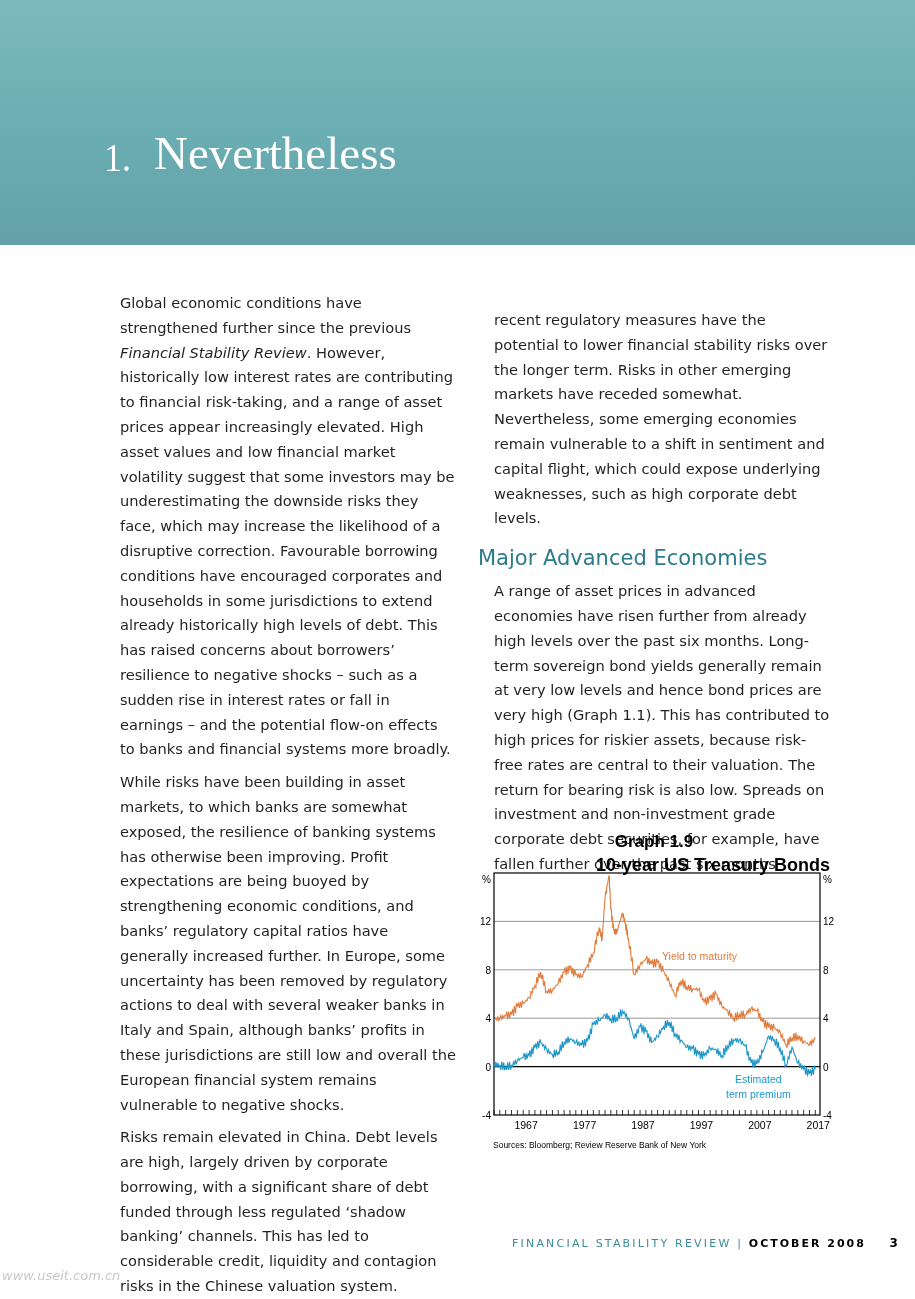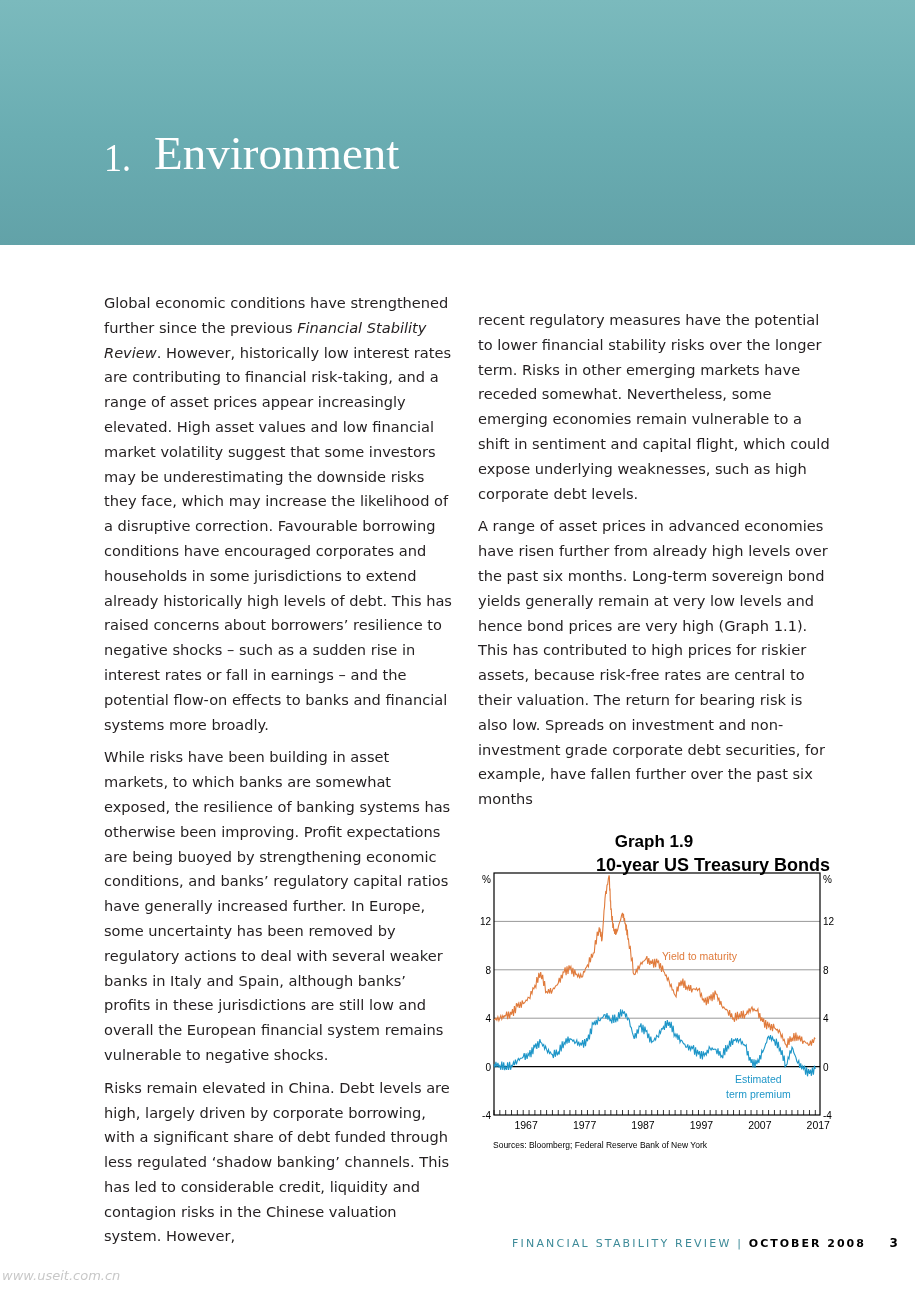--- a/index.html
+++ b/index.html
@@ -1,51 +1,52 @@
 <!DOCTYPE html>
 <html><head>
 <meta charset="utf-8">
 <style>
   html,body{margin:0;padding:0;}
   body{width:915px;height:1299px;position:relative;background:#fff;overflow:hidden;font-family:"DejaVu Sans","Liberation Sans",sans-serif;color:#231f20;}
   .banner{position:absolute;left:0;top:0;width:915px;height:245px;background:linear-gradient(180deg,#7bbabd 0%,#6aadb2 55%,#62a2a8 100%);}
   .title-num{position:absolute;left:104px;top:134px;font-family:"Liberation Serif","DejaVu Serif",serif;font-size:40px;color:#fff;transform:scaleX(0.9);transform-origin:left top;}
   .title{position:absolute;left:154px;top:128px;font-family:"Liberation Serif","DejaVu Serif",serif;font-size:47px;line-height:51px;color:#fff;}
   .col{position:absolute;font-size:14.6px;line-height:24.8px;color:#231f20;}
-  .col p{margin:0 0 8px 0;}
+  .col p{margin:0 0 8px 16px;}
   .col-left{left:104px;top:291px;width:352px;}
   .col-right{left:478px;top:308px;width:352px;}
   .h2{font-size:21px;color:#2a7b8c;margin:12px 0 6px 0;line-height:30px;}
   .footer{position:absolute;left:512px;top:1236px;font-size:11px;letter-spacing:2.2px;color:#3d8a98;white-space:nowrap;}
   .footer b{color:#000;letter-spacing:2px;}
   .footer .pg{margin-left:18px;color:#000;font-weight:bold;font-size:12px;}
   .watermark{position:absolute;left:2px;top:1268px;font-size:13px;color:#c8c8c8;font-style:italic;}
   .chart-title{position:absolute;left:478px;top:832px;width:352px;text-align:center;font-family:"Liberation Sans",sans-serif;font-weight:bold;font-size:17px;color:#000;}
   .chart-sub{position:absolute;left:478px;top:855px;width:352px;text-align:right;font-family:"Liberation Sans",sans-serif;font-weight:bold;font-size:18px;color:#000;}
   .chart-svg{position:absolute;left:470px;top:868px;}
   .src{position:absolute;left:493px;top:1140px;font-family:"Liberation Sans",sans-serif;font-size:8.5px;color:#000;}
 </style>
 </head>
 <body>
 
 <div class="banner">
   <div class="title-num">1.</div>
   <div class="title">
-    <div>Environment</div>
+    <div>Nevertheless</div>
   </div>
 </div>
 
 <div class="col col-left">
   <p><span>Global economic conditions have strengthened further since the previous </span><i>Financial Stability Review</i><span>. However, historically low interest rates are contributing to financial risk-taking, and a range of asset prices appear increasingly elevated. High asset values and low financial market volatility suggest that some investors may be underestimating the downside risks they face, which may increase the likelihood of a disruptive correction. Favourable borrowing conditions have encouraged corporates and households in some jurisdictions to extend already historically high levels of debt. This has raised concerns about borrowers’ resilience to negative shocks – such as a sudden rise in interest rates or fall in earnings – and the potential flow-on effects to banks and financial systems more broadly.</span></p>
   <p>While risks have been building in asset markets, to which banks are somewhat exposed, the resilience of banking systems has otherwise been improving. Profit expectations are being buoyed by strengthening economic conditions, and banks’ regulatory capital ratios have generally increased further. In Europe, some uncertainty has been removed by regulatory actions to deal with several weaker banks in Italy and Spain, although banks’ profits in these jurisdictions are still low and overall the European financial system remains vulnerable to negative shocks.</p>
   <p>Risks remain elevated in China. Debt levels are high, largely driven by corporate borrowing, with a significant share of debt funded through less regulated ‘shadow banking’ channels. This has led to considerable credit, liquidity and contagion risks in the Chinese valuation system. However,</p>
 </div>
 
 <div class="col col-right">
   <p>recent regulatory measures have the potential to lower financial stability risks over the longer term. Risks in other emerging markets have receded somewhat. Nevertheless, some emerging economies remain vulnerable to a shift in sentiment and capital flight, which could expose underlying weaknesses, such as high corporate debt levels.</p>
+  <div class="h2">Major Advanced Economies</div>
   <p>A range of asset prices in advanced economies have risen further from already high levels over the past six months. Long-term sovereign bond yields generally remain at very low levels and hence bond prices are very high (Graph 1.1). This has contributed to high prices for riskier assets, because risk-free rates are central to their valuation. The return for bearing risk is also low. Spreads on investment and non-investment grade corporate debt securities, for example, have fallen further over the past six months</p>
 </div>
 
 <div class="chart-title">Graph 1.9</div>
 <div class="chart-sub">10-year US Treasury Bonds</div>
 
 <svg class="chart-svg" id="chart" width="375" height="272" xmlns="http://www.w3.org/2000/svg">
     <line x1="24" x2="350" y1="198.6" y2="198.6" stroke="#000" stroke-width="1.2"></line>
     <text x="21" y="202.6" text-anchor="end" font-size="10" font-family="Liberation Sans, sans-serif">0</text>
     <text x="353" y="202.6" font-size="10" font-family="Liberation Sans, sans-serif">0</text>
@@ -125,21 +126,21 @@
     <text x="231.40143369175644" y="261" text-anchor="middle" font-size="10.5" font-family="Liberation Sans, sans-serif">1997</text>
     <text x="289.82437275985683" y="261" text-anchor="middle" font-size="10.5" font-family="Liberation Sans, sans-serif">2007</text>
     <text x="348.2473118279572" y="261" text-anchor="middle" font-size="10.5" font-family="Liberation Sans, sans-serif">2017</text>
     <polyline points="24.0,151.4 25.0,151.7 25.9,150.1 26.9,152.2 27.9,148.8 28.9,152.6 29.8,150.2 30.8,147.6 31.8,151.2 32.8,147.6 33.7,149.6 34.7,147.7 35.7,147.8 36.7,143.6 37.6,151.2 38.6,143.6 39.6,150.3 40.6,143.8 41.5,146.6 42.5,141.1 43.5,147.9 44.4,138.1 45.4,145.2 46.4,135.3 47.4,138.1 48.3,135.4 49.3,140.0 50.3,133.8 51.3,139.8 52.2,132.5 53.2,135.7 54.2,135.0 55.2,133.8 56.1,132.1 57.1,132.7 58.1,129.2 59.1,129.6 60.0,130.5 61.0,123.1 62.0,125.7 62.9,119.8 63.9,120.8 64.9,117.5 65.9,119.5 66.8,109.0 67.8,114.8 68.8,104.9 69.8,110.0 70.7,104.2 71.7,111.1 72.7,106.8 73.7,118.0 74.6,113.0 75.6,124.6 76.6,123.6 77.6,125.0 78.5,121.1 79.5,125.4 80.5,120.0 81.4,125.7 82.4,122.4 83.4,120.0 84.4,120.6 85.3,118.5 86.3,117.3 87.3,117.0 88.3,115.1 89.2,109.9 90.2,114.6 91.2,106.9 92.2,110.3 93.1,104.0 94.1,104.2 95.1,99.4 96.1,107.2 97.0,98.2 98.0,105.9 99.0,97.3 99.9,100.6 100.9,98.4 101.9,106.1 102.9,99.9 103.8,108.6 104.8,101.5 105.8,106.6 106.8,106.2 107.7,108.8 108.7,106.1 109.7,110.4 110.7,106.1 111.6,109.1 112.6,108.9 113.6,103.6 114.6,104.0 115.5,100.4 116.5,99.1 117.5,97.0 118.5,98.8 119.4,89.3 120.4,94.3 121.4,85.9 122.3,89.6 123.3,84.9 124.3,84.8 125.3,72.2 126.2,76.4 127.2,63.7 128.2,67.8 129.2,59.4 129.6,64.1 130.1,60.5 130.6,68.8 131.1,63.9 131.6,73.3 132.1,71.6 132.6,64.8 133.1,57.3 133.5,52.0 134.0,42.7 134.5,39.1 135.0,30.4 135.7,24.0 136.4,24.9 137.0,17.1 137.7,16.4 138.4,10.3 139.1,7.4 139.4,9.0 139.7,22.7 140.0,20.6 140.3,33.6 140.6,32.4 140.8,41.3 141.3,41.1 141.8,52.6 142.3,48.0 142.8,60.0 143.3,55.2 143.8,63.1 144.3,61.3 144.7,65.9 145.2,60.9 145.7,67.0 146.2,60.7 146.7,64.3 147.7,61.8 148.6,57.6 149.6,54.4 150.6,52.0 151.6,47.1 152.5,44.9 153.0,49.9 153.5,45.7 154.0,52.9 154.5,50.1 155.0,55.7 155.5,55.8 155.9,62.5 156.4,56.5 156.9,67.2 157.4,61.6 157.9,71.6 158.4,70.3 159.3,79.9 160.3,78.7 161.3,92.4 162.3,90.5 163.2,104.8 164.2,106.6 165.2,106.3 166.2,101.7 167.1,103.9 168.1,97.7 169.1,101.4 170.1,97.0 171.0,94.4 172.0,96.0 173.0,93.3 174.0,93.1 174.9,92.2 175.9,90.9 176.9,88.1 177.8,95.9 178.8,90.2 179.8,96.9 180.8,92.6 181.7,95.8 182.7,91.3 183.7,99.6 184.7,90.9 185.6,99.1 186.6,90.7 187.6,94.5 188.6,93.0 189.5,100.6 190.5,95.2 191.5,104.0 192.5,97.6 193.4,103.0 194.4,104.4 195.4,107.6 196.3,107.1 197.3,112.1 198.3,109.9 199.3,113.9 200.2,118.4 201.2,116.5 202.2,122.0 203.2,121.8 204.1,125.5 205.1,127.2 206.1,128.8 207.1,118.6 208.0,123.5 209.0,114.2 210.0,118.1 211.0,112.7 211.9,117.7 212.9,110.6 213.9,119.9 214.8,112.5 215.8,121.9 216.8,118.7 217.8,121.5 218.7,116.8 219.7,123.0 220.7,117.0 221.7,124.4 222.6,121.2 223.6,120.8 224.6,121.0 225.6,121.7 226.5,120.1 227.5,122.6 228.5,121.2 229.5,120.5 230.4,128.1 231.4,125.7 232.4,131.8 233.3,131.0 234.3,134.5 235.3,129.7 236.3,137.3 237.2,128.7 238.2,135.8 239.2,127.9 240.2,130.8 241.1,126.3 242.1,133.1 243.1,124.4 244.1,131.8 245.0,122.6 246.0,126.0 247.0,126.4 248.0,132.1 248.9,129.6 249.9,136.9 250.9,133.0 251.8,138.1 252.8,140.0 253.8,139.0 254.8,140.7 255.7,141.6 256.7,141.4 257.7,142.9 258.7,147.6 259.6,142.2 260.6,149.4 261.6,145.4 262.6,151.0 263.5,150.2 264.5,153.8 265.5,144.8 266.5,152.5 267.4,143.7 268.4,151.1 269.4,146.6 270.4,149.8 271.3,143.1 272.3,150.3 273.3,142.6 274.2,150.7 275.2,146.6 276.2,146.4 277.2,143.2 278.1,145.3 279.1,140.4 280.1,144.1 281.1,140.5 282.0,139.0 283.0,142.8 284.0,140.7 285.0,142.7 285.9,142.4 286.9,142.9 287.9,140.9 288.9,150.2 289.8,145.0 290.8,153.2 291.8,149.3 292.7,153.8 293.7,150.5 294.7,159.7 295.7,152.0 296.6,161.3 297.6,153.7 298.6,158.7 299.6,156.2 300.5,162.1 301.5,156.0 302.5,163.1 303.5,155.9 304.4,159.9 305.4,160.6 306.4,162.0 307.4,161.3 308.3,164.5 309.3,162.1 310.3,164.7 311.2,169.3 312.2,166.6 313.2,172.5 314.2,171.4 315.1,175.7 316.1,176.8 317.1,179.7 318.1,170.4 319.0,177.0 320.0,168.4 321.0,174.0 322.0,169.6 322.9,173.2 323.9,165.1 324.9,173.1 325.9,164.5 326.8,172.8 327.8,168.3 328.8,171.2 329.7,167.6 330.7,173.5 331.7,168.5 332.7,175.8 333.6,173.2 334.6,173.1 335.6,174.7 336.6,175.2 337.5,175.0 338.5,177.3 339.5,176.8 340.5,172.7 341.4,177.6 342.4,171.3 343.4,174.9 344.4,170.1 345.3,170.8" fill="none" stroke="#e07b3c" stroke-width="1.1"></polyline>
     <polyline points="24.0,196.2 25.0,199.5 25.9,193.8 26.9,199.2 27.9,195.0 28.9,198.8 29.8,197.4 30.8,201.8 31.8,193.6 32.8,202.0 33.7,194.3 34.7,202.1 35.7,198.6 36.7,201.9 37.6,194.4 38.6,202.0 39.6,193.7 40.6,201.8 41.5,197.4 42.5,197.9 43.5,194.0 44.4,197.2 45.4,191.6 46.4,196.3 47.4,192.6 48.3,190.5 49.3,192.3 50.3,190.2 51.3,190.2 52.2,189.9 53.2,188.9 54.2,185.1 55.2,191.8 56.1,185.3 57.1,190.8 58.1,185.6 59.1,187.7 60.0,182.1 61.0,189.1 62.0,179.3 62.9,186.2 63.9,176.7 64.9,179.2 65.9,175.4 66.8,181.0 67.8,173.2 68.8,179.8 69.8,171.2 70.7,174.4 71.7,175.0 72.7,177.8 73.7,176.6 74.6,181.1 75.6,178.2 76.6,181.7 77.6,184.6 78.5,181.5 79.5,185.4 80.5,184.0 81.4,186.1 82.4,186.5 83.4,190.0 84.4,181.9 85.3,188.8 86.3,181.7 87.3,187.4 88.3,184.1 89.2,186.5 90.2,176.7 91.2,183.5 92.2,173.4 93.1,180.2 94.1,174.4 95.1,176.2 96.1,170.4 97.0,175.7 98.0,168.6 99.0,175.0 99.9,170.8 100.9,171.1 101.9,171.7 102.9,173.3 103.8,172.0 104.8,175.4 105.8,174.4 106.8,172.0 107.7,177.6 108.7,173.6 109.7,177.6 110.7,175.2 111.6,176.8 112.6,172.1 113.6,179.7 114.6,171.1 115.5,178.1 116.5,170.3 117.5,173.2 118.5,166.6 119.4,171.5 120.4,160.6 121.4,166.1 122.3,154.8 123.3,156.3 124.3,153.9 125.3,157.2 126.2,151.9 127.2,156.7 128.2,150.0 129.2,152.6 130.1,152.6 131.1,150.0 132.1,149.7 133.1,148.9 134.0,146.8 135.0,146.6 136.0,150.7 137.0,145.1 137.9,151.7 138.9,147.5 139.9,152.5 140.8,151.4 141.8,155.4 142.8,146.8 143.8,154.9 144.7,146.6 145.7,154.3 146.7,150.2 147.7,152.3 148.6,144.2 149.6,150.4 150.6,141.4 151.6,148.3 152.5,142.9 153.5,145.1 154.5,143.9 155.5,148.4 156.4,145.5 157.4,151.6 158.4,150.2 159.3,151.8 160.3,158.4 161.3,159.6 162.3,164.4 163.2,167.3 164.2,170.8 165.2,165.0 166.2,170.3 167.1,161.4 168.1,165.7 169.1,158.1 170.1,158.7 171.0,155.3 172.0,164.5 173.0,156.9 174.0,166.1 174.9,158.6 175.9,163.5 176.9,162.6 177.8,170.2 178.8,165.6 179.8,174.4 180.8,168.7 181.7,174.4 182.7,173.2 183.7,173.0 184.7,170.3 185.6,171.9 186.6,167.4 187.6,168.3 188.6,169.2 189.5,163.0 190.5,165.2 191.5,160.7 192.5,161.1 193.4,158.7 194.4,161.9 195.4,153.1 196.3,160.0 197.3,152.0 198.3,157.8 199.3,153.8 200.2,159.8 201.2,153.8 202.2,164.1 203.2,157.7 204.1,168.1 205.1,165.9 206.1,169.0 207.1,165.5 208.0,171.8 209.0,166.8 210.0,174.4 211.0,172.0 211.9,172.6 212.9,174.6 213.9,175.9 214.8,176.1 215.8,179.2 216.8,179.2 217.8,176.4 218.7,182.4 219.7,177.5 220.7,182.0 221.7,178.7 222.6,180.4 223.6,177.2 224.6,186.6 225.6,179.4 226.5,188.4 227.5,181.8 228.5,186.5 229.5,183.2 230.4,190.7 231.4,183.1 232.4,191.4 233.3,183.3 234.3,187.7 235.3,185.1 236.3,187.1 237.2,181.9 238.2,185.4 239.2,178.7 240.2,180.4 241.1,182.1 242.1,179.9 243.1,181.6 244.1,181.2 245.0,181.1 246.0,181.7 247.0,186.2 248.0,180.4 248.9,187.7 249.9,183.0 250.9,189.0 251.8,187.7 252.8,190.3 253.8,180.2 254.8,187.1 255.7,177.1 256.7,183.6 257.7,178.0 258.7,180.1 259.6,172.7 260.6,178.6 261.6,170.2 262.6,177.0 263.5,172.0 264.5,172.6 265.5,170.9 266.5,173.5 267.4,170.1 268.4,174.3 269.4,172.0 270.4,170.9 271.3,175.7 272.3,173.7 273.3,176.9 274.2,176.6 275.2,178.0 276.2,176.9 277.2,187.4 278.1,183.0 279.1,192.6 280.1,189.2 281.1,195.0 282.0,191.1 283.0,199.5 284.0,191.4 285.0,200.0 285.9,191.8 286.9,196.2 287.9,191.7 288.9,194.9 289.8,187.0 290.8,191.5 291.8,182.4 292.7,184.1 293.7,181.7 294.7,179.1 295.7,175.5 296.6,174.7 297.6,169.4 298.6,168.3 299.6,171.7 300.5,167.1 301.5,172.2 302.5,169.1 303.5,172.6 304.4,172.0 305.4,177.6 306.4,170.7 307.4,180.1 308.3,173.9 309.3,182.5 310.3,180.4 311.2,187.0 312.2,182.2 313.2,193.0 314.2,187.6 315.1,198.8 316.1,197.4 317.1,196.1 318.1,189.2 319.0,190.8 320.0,182.4 321.0,185.5 322.0,179.2 322.9,180.8 323.9,185.1 324.9,187.0 325.9,189.4 326.8,193.2 327.8,195.0 328.8,192.6 329.7,200.0 330.7,195.3 331.7,201.3 332.7,198.1 333.6,201.0 334.6,197.6 335.6,206.8 336.6,199.3 337.5,208.3 338.5,201.2 339.5,205.9 340.5,201.7 341.4,207.8 342.4,199.6 343.4,206.6 344.4,197.7 345.3,201.0" fill="none" stroke="#1e96c8" stroke-width="1.1"></polyline>
     <text x="192" y="92" font-size="10.5" fill="#e07b3c" font-family="Liberation Sans, sans-serif">Yield to maturity</text>
     <text x="265" y="215" font-size="10.5" fill="#1e96c8" text-anchor="start" font-family="Liberation Sans, sans-serif">Estimated</text>
     <text x="256" y="230" font-size="10.5" fill="#1e96c8" font-family="Liberation Sans, sans-serif">term premium</text>
   </svg>
 
-<div class="src">Sources: Bloomberg; Federal Reserve Bank of New York</div>
+<div class="src">Sources: Bloomberg; Review Reserve Bank of New York</div>
 
 <div class="footer">
   <span>FINANCIAL STABILITY REVIEW</span>
   <span>|</span>
   <b>OCTOBER 2008</b>
   <span class="pg">3</span>
 </div>
 
 <div class="watermark">www.useit.com.cn</div>
 

